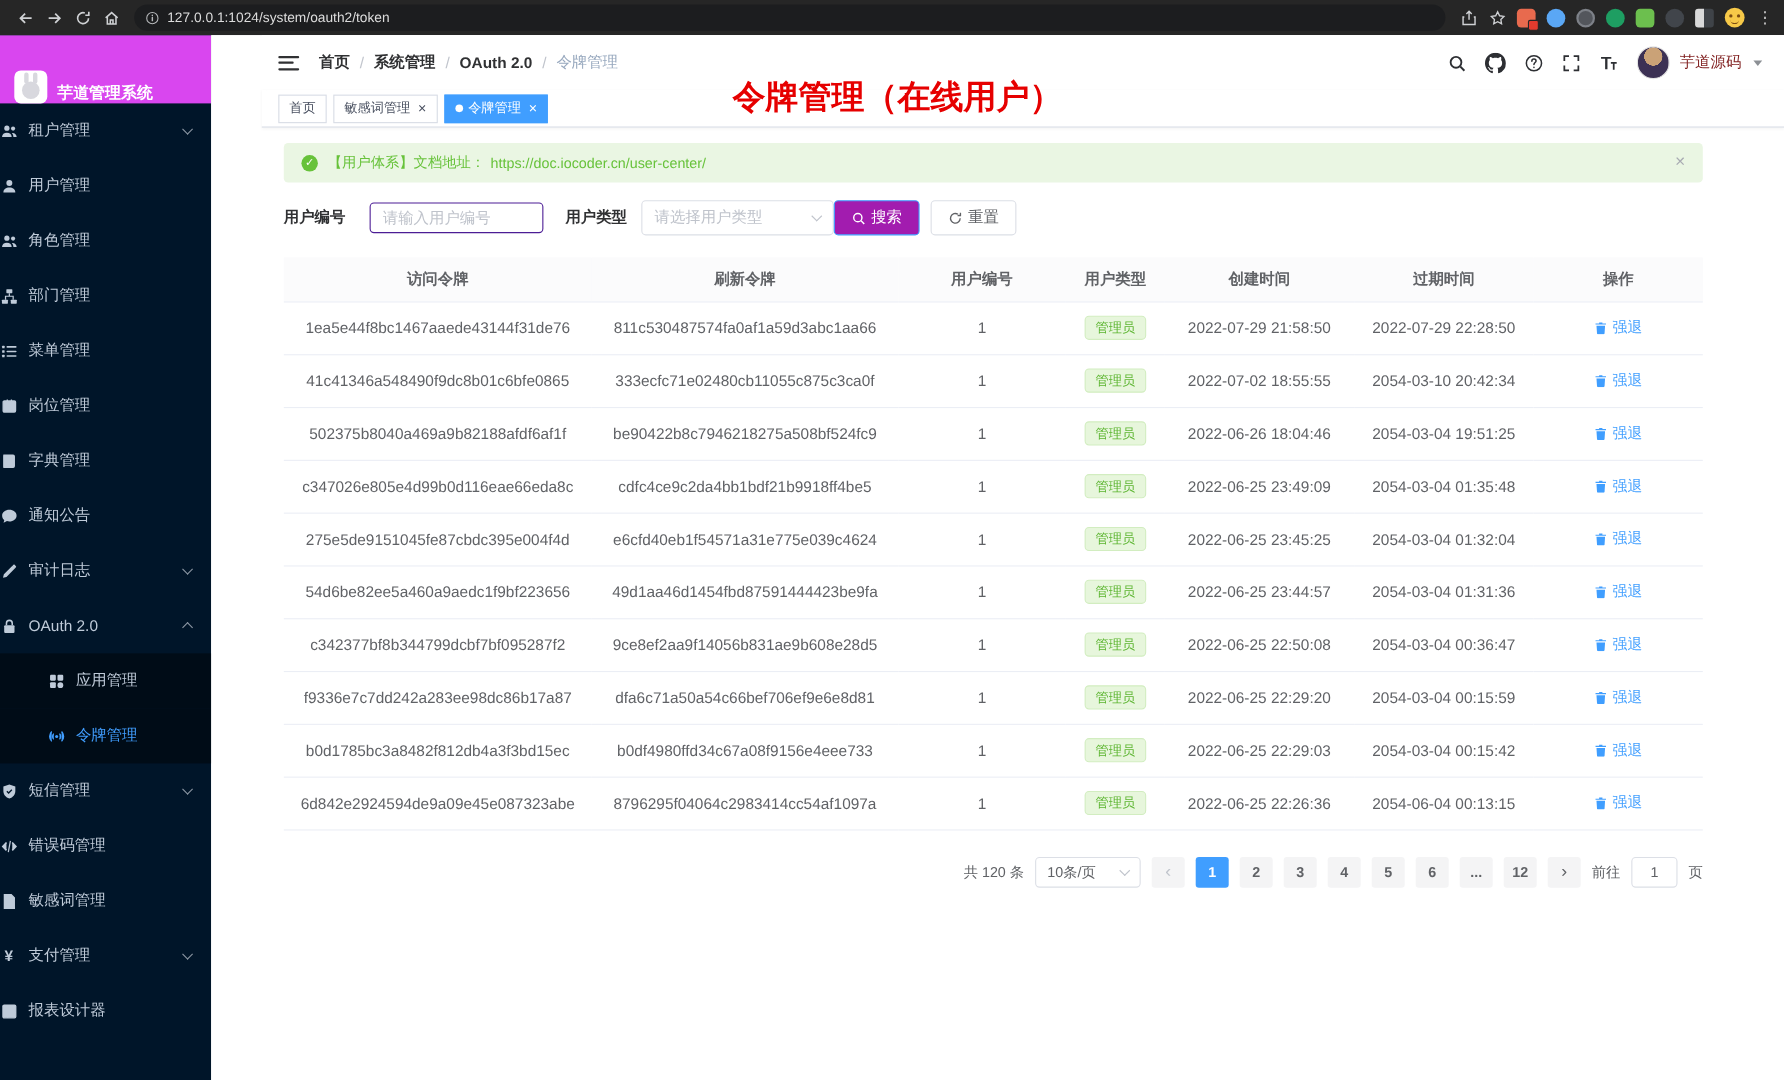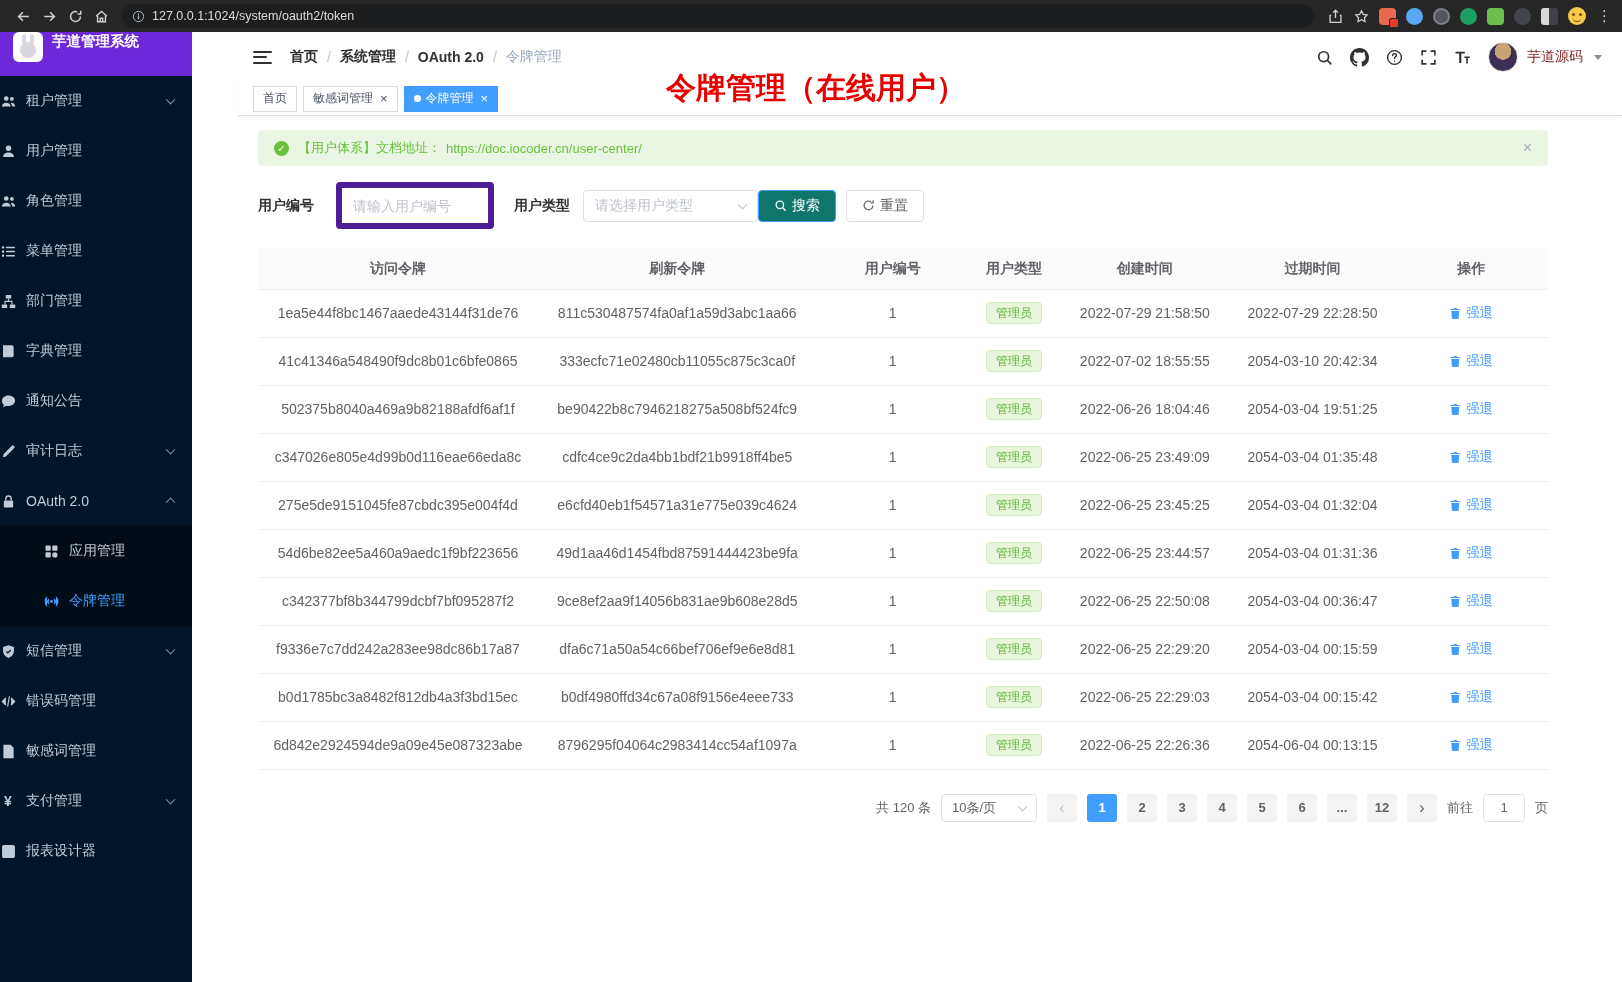--- a/index.html
+++ b/index.html
@@ -26,21 +26,21 @@
   .ext8 { width:18px; height:18px; border-radius:50%; background:#f7c948; position:relative; }
   .ext8::before { content:""; position:absolute; left:4px; top:6px; width:3px; height:3px; border-radius:50%; background:#7a4b12; box-shadow:7px 0 0 #7a4b12; }
   .ext8::after { content:""; position:absolute; left:5px; top:9px; width:8px; height:5px; border-bottom:1.6px solid #7a4b12; border-radius:0 0 8px 8px; }
   .bmenu { color:#c9c9c9; font-size:15px; margin-left:6px; cursor:pointer; }
 
   
   .app { display:flex; height:calc(100% - 32px); }
 
   
   .sidebar { width:192px; background:#001529; flex:none; display:flex; flex-direction:column; overflow:hidden; }
-  .logo-row { height:44px; background:#6d28d9; display:flex; align-items:flex-start; padding-left:13px; gap:9px; flex:none; }
+  .logo-row { height:62px; background:#d946ef; display:flex; align-items:flex-end; padding-left:13px; gap:9px; flex:none; }
   .logo-img { width:30px; height:30px; border-radius:6px; background:#fff; position:relative; overflow:hidden; flex:none; }
   .logo-img::before { content:""; position:absolute; left:9px; top:2px; width:4px; height:10px; background:#d8d8de; border-radius:3px; box-shadow:8px 0 0 #d8d8de; }
   .logo-img::after { content:""; position:absolute; left:7px; top:10px; width:16px; height:16px; border-radius:50%; background:#d8d8de; }
   .logo-title { color:#fff; font-size:14.5px; font-weight:700; white-space:nowrap; }
   .menu { flex:1; }
   .menu-item { position:relative; height:50px; display:flex; align-items:center; font-size:14px; color:#bfcbd9; cursor:pointer; white-space:nowrap; }
   .menu-item.sub { background:#000c17; padding-left:43px;align-items:center; }
   .menu-item.active { color:#409eff; }
   .mi-icon { width:16px; height:16px; margin-right:10px; display:flex; align-items:center; justify-content:center; flex:none; }
   .mi-icon svg { width:15px; height:15px; fill:currentColor; }
@@ -79,27 +79,27 @@
   .content { flex:1; padding:14px 74px 0 20px; overflow:hidden; }
 
   .alert { height:36px; background:#eaf6e3; border-radius:4px; display:flex; align-items:center; padding:0 16px; font-size:13px; color:#67c23a; }
   .alert-check { width:15px; height:15px; border-radius:50%; background:#67c23a; color:#fff; display:flex; align-items:center; justify-content:center; font-size:10px; margin-right:9px; flex:none; }
   .alert-link { color:#67c23a; text-decoration:none; margin-left:5px; cursor:pointer; }
   .alert-close { margin-left:auto; color:#a8abb2; font-size:16px; cursor:pointer; line-height:1; }
 
   .filters { display:flex; align-items:center; margin-top:16px; }
   .f-label { font-size:14px; font-weight:700; color:#303133; margin-right:22px; white-space:nowrap; }
   .f-label.ml { margin-left:20px; margin-right:13px; }
-  .f-input { width:158px; height:47px; border:6px solid #4c1d95; border-radius:4px; padding:0 11px; font-size:14px; color:#606266; outline:none; font-family:inherit; }
+  .f-input { width:158px; height:28px; border:1px solid #4c1d95; border-radius:4px; padding:0 11px; font-size:14px; color:#606266; outline:none; font-family:inherit; }
   .f-input::placeholder { color:#bfc3cb; }
   .f-select { width:175px; height:32px; border:1px solid #dcdfe6; border-radius:4px; display:flex; align-items:center; padding:0 11px; font-size:14px; color:#bfc3cb; cursor:pointer; }
   .sel-caret { width:7px; height:7px; border-right:1.3px solid #c0c4cc; border-bottom:1.3px solid #c0c4cc; transform:rotate(45deg); margin-left:auto; margin-top:-3px; flex:none; }
   .btn { height:32px; border-radius:4px; font-size:14px; display:inline-flex; align-items:center; gap:5px; padding:0 15px; cursor:pointer; font-family:inherit; }
   .btn svg { width:13px; height:13px; }
-  .btn-primary { background:#0f766e; color:#fff; border:1px solid #409eff; }
+  .btn-primary { background:#a21caf; color:#fff; border:1px solid #409eff; }
   .btn-plain { background:#fff; color:#606266; border:1px solid #dcdfe6; margin-left:10px; }
 
   .data-table { width:100%; border-collapse:collapse; margin-top:20px; table-layout:fixed; }
   .data-table th { height:40px; background:#fbfbfc; font-size:14px; font-weight:700; color:#606266; border-bottom:1px solid #ebeef5; text-align:center; }
   .data-table td { height:48px; font-size:14px; color:#606266; border-bottom:1px solid #ebeef5; text-align:center; white-space:nowrap; overflow:hidden; }
   .tag-success { display:inline-block; background:#e7f6dc; border:1px solid #d2edc0; color:#5cb531; border-radius:4px; font-size:12px; padding:2px 9px; line-height:16px; }
   .force-btn { color:#409eff; font-size:13.5px; display:inline-flex; align-items:center; gap:4px; cursor:pointer; text-decoration:none; }
   .force-btn svg { width:12.5px; height:12.5px; fill:currentColor; }
 
   .pagination { display:flex; align-items:center; justify-content:flex-end; margin-top:24px; gap:10px; font-size:13px; color:#606266; }
@@ -207,40 +207,51 @@
               <path d="M.9 13.4c0-2.6 2.1-4.1 4.7-4.1s4.7 1.5 4.7 4.1z"></path>
               <circle cx="11.6" cy="5.2" r="2"></circle>
               <path d="M11 9.4c2.4.1 4.1 1.6 4.1 4h-3.2c0-1.5-.5-2.7-1.5-3.6z"></path>
             </svg>
           </span>
           <span class="mi-label">角色管理</span>
         </div>
         <div class="menu-item">
           <span class="mi-icon">
             <svg viewBox="0 0 16 16" fill="currentColor">
+              <rect x="5.1" y="1" width="5.8" height="3.8" rx=".6"></rect>
+              <rect x=".8" y="11.2" width="5.8" height="3.8" rx=".6"></rect>
+              <rect x="9.4" y="11.2" width="5.8" height="3.8" rx=".6"></rect>
+              <path d="M7.4 4.8h1.2v2.4h3.7v4h-1.2V8.4H4.9v2.8H3.7v-4h3.7z"></path>
+            </svg>
+          </span>
+          <span class="mi-label">部门管理</span>
+        </div>
+        <div class="menu-item">
+          <span class="mi-icon">
+            <svg viewBox="0 0 16 16" fill="currentColor">
               <rect x="1" y="2.4" width="2.4" height="2.4" rx=".5"></rect>
               <rect x="5.2" y="2.8" width="9.8" height="1.6" rx=".8"></rect>
               <rect x="1" y="6.8" width="2.4" height="2.4" rx=".5"></rect>
               <rect x="5.2" y="7.2" width="9.8" height="1.6" rx=".8"></rect>
               <rect x="1" y="11.2" width="2.4" height="2.4" rx=".5"></rect>
               <rect x="5.2" y="11.6" width="9.8" height="1.6" rx=".8"></rect>
             </svg>
           </span>
           <span class="mi-label">菜单管理</span>
         </div>
         <div class="menu-item">
           <span class="mi-icon">
-            <svg viewBox="0 0 16 16" fill="currentColor">
-              <rect x="5.1" y="1" width="5.8" height="3.8" rx=".6"></rect>
-              <rect x=".8" y="11.2" width="5.8" height="3.8" rx=".6"></rect>
-              <rect x="9.4" y="11.2" width="5.8" height="3.8" rx=".6"></rect>
-              <path d="M7.4 4.8h1.2v2.4h3.7v4h-1.2V8.4H4.9v2.8H3.7v-4h3.7z"></path>
-            </svg>
-          </span>
-          <span class="mi-label">部门管理</span>
+            <svg viewBox="0 0 16 16" fill="none" stroke="currentColor" stroke-width="1.3">
+              <rect x="2" y="2.6" width="12" height="10.8" rx="1.2"></rect>
+              <path d="M6 1.2v2.8M10 1.2v2.8"></path>
+              <circle cx="8" cy="7.4" r="1.6" fill="currentColor" stroke="none"></circle>
+              <path d="M5 11.6c.5-1.3 1.7-2 3-2s2.5.7 3 2" stroke-width="1.2"></path>
+            </svg>
+          </span>
+          <span class="mi-label">岗位管理</span>
         </div>
         <div class="menu-item">
           <span class="mi-icon">
             <svg viewBox="0 0 16 16" fill="none" stroke="currentColor" stroke-width="1.3">
               <path d="M2.8 2h8.8c.7 0 1.2.5 1.2 1.2v9.2c0 .7-.5 1.2-1.2 1.2H2.8z"></path>
               <path d="M2.8 2v11.6M12.8 10.8H4" stroke-width="1.1"></path>
               <path d="M5.4 5h4.6M5.4 7.4h4.6" stroke-width="1.1"></path>
             </svg>
           </span>
           <span class="mi-label">字典管理</span>

